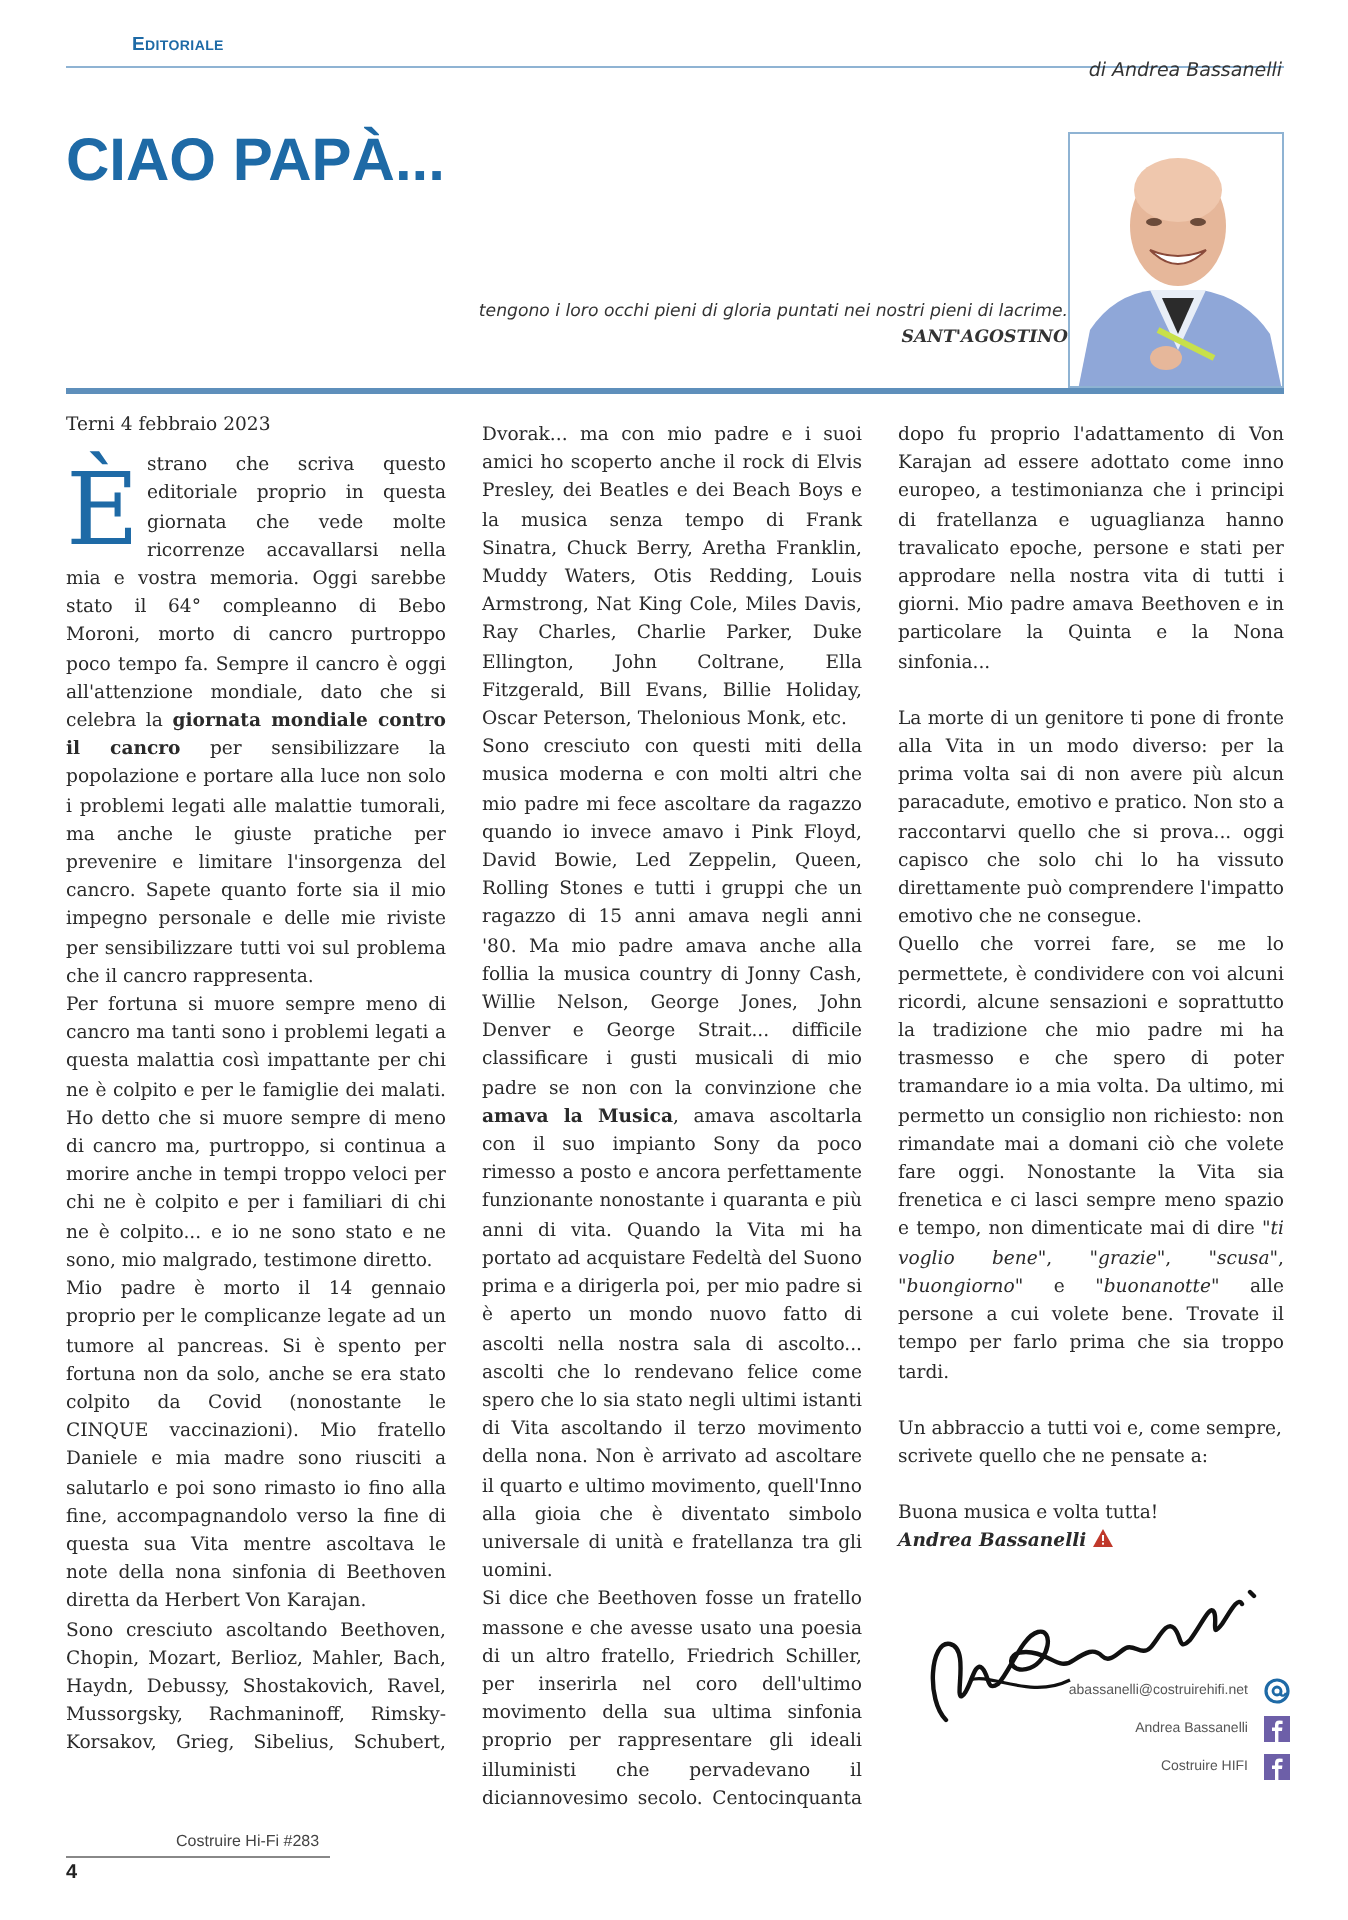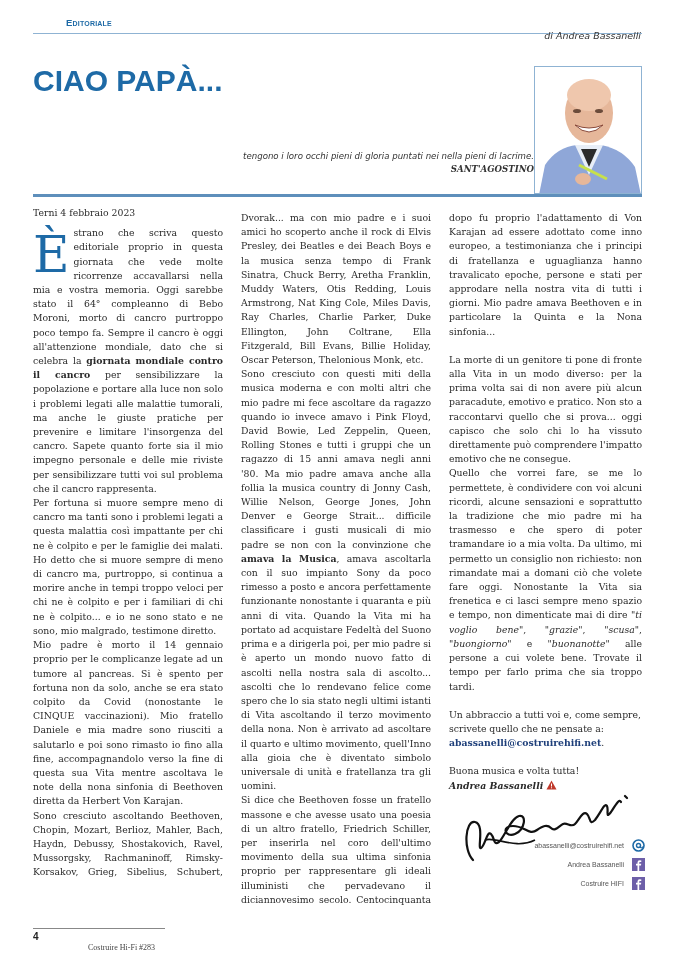--- a/index.html
+++ b/index.html
@@ -65,39 +65,39 @@
   .contact-row {
     position: absolute; right: 0; height: 16px; display: flex; align-items: center; gap: 8px;
     font-family: "Liberation Sans", sans-serif; font-size: 7px; color: #555;
   }
   .contact-row .icon-box {
     width: 13px; height: 13px; display: flex; align-items: center; justify-content: center;
   }
 
   .footer-mag {
     position: absolute; left: 88px; top: 916px;
-    font-family: Liberation Serif, serif; font-size: 8px; color: #444; margin-top: 27px;
+    font-family: Liberation Sans, sans-serif; font-size: 8px; color: #444;
   }
   .footer-rule { position: absolute; left: 33px; top: 928px; width: 132px; height: 1px; background: #888; }
   .page-num {
     position: absolute; left: 33px; top: 931px;
     font-family: "Liberation Sans", sans-serif; font-weight: bold; font-size: 10px; color: #222;
   }
 </style>
 </head>
 <body>
 
 <div class="section-label">Editoriale</div>
 <div class="section-rule"></div>
 <div class="byline">di Andrea Bassanelli</div>
 
 <h1 class="title">CIAO PAPÀ...</h1>
 
 <div class="quote">
-  <div>tengono i loro occhi pieni di gloria puntati nei nella pieni di lacrime.</div>
+  <div>tengono i loro occhi pieni di gloria puntati nei nostri pieni di lacrime.</div>
   <div class="author">SANT'AGOSTINO</div>
 </div>
 
 <div class="portrait">
   <svg width="108" height="128" viewBox="0 0 108 128">
     <rect width="108" height="128" fill="#ffffff"></rect>
     <path d="M4 128 L10 98 Q22 80 42 78 L66 78 Q88 82 100 100 L106 128 Z" fill="#8fa7d8"></path>
     <path d="M40 78 L54 108 L68 78 Z" fill="#e8eef7"></path>
     <path d="M46 82 L54 100 L62 82 Z" fill="#2b2b2b"></path>
     <ellipse cx="54" cy="46" rx="24" ry="30" fill="#e6b79a"></ellipse>
@@ -126,21 +126,20 @@
   <p style="height:114px; overflow:hidden;"><span>Si dice che Beethoven fosse un fratello massone e che avesse usato una poesia di un altro fratello, Friedrich Schiller, per inserirla nel coro dell'ultimo movimento della sua ultima sinfonia proprio per rappresentare gli ideali illuministi che pervadevano il diciannovesimo secolo. Centocinquanta anni dopo fu proprio l'adattamento di Von Karajan ad essere adottato come inno europeo, a testimonianza che i principi di fratellanza e uguaglianza hanno travalicato epoche, persone e stati per approdare nella nostra vita di tutti i giorni. Mio padre amava Beethoven e in particolare la Quinta e la Nona sinfonia...</span></p>
 </div>
 
 <div class="col col3">
   <p>dopo fu proprio l'adattamento di Von Karajan ad essere adottato come inno europeo, a testimonianza che i principi di fratellanza e uguaglianza hanno travalicato epoche, persone e stati per approdare nella nostra vita di tutti i giorni. Mio padre amava Beethoven e in particolare la Quinta e la Nona sinfonia...</p>
   <div class="gap"></div>
   <p>La morte di un genitore ti pone di fronte alla Vita in un modo diverso: per la prima volta sai di non avere più alcun paracadute, emotivo e pratico. Non sto a raccontarvi quello che si prova... oggi capisco che solo chi lo ha vissuto direttamente può comprendere l'impatto emotivo che ne consegue.</p>
   <p><span>Quello che vorrei fare, se me lo permettete, è condividere con voi alcuni ricordi, alcune sensazioni e soprattutto la tradizione che mio padre mi ha trasmesso e che spero di poter tramandare io a mia volta. Da ultimo, mi permetto un consiglio non richiesto: non rimandate mai a domani ciò che volete fare oggi. Nonostante la Vita sia frenetica e ci lasci sempre meno spazio e tempo, non dimenticate mai di dire "</span><i>ti voglio bene</i><span>", "</span><i>grazie</i><span>", "</span><i>scusa</i><span>", "</span><i>buongiorno</i><span>" e "</span><i>buonanotte</i><span>" alle persone a cui volete bene. Trovate il tempo per farlo prima che sia troppo tardi.</span></p>
   <div class="gap"></div>
   <p style="text-align:left;">Un abbraccio a tutti voi e, come sempre, scrivete quello che ne pensate a:</p>
-  <p><a class="email-link">abassanelli@costruirehifi.net</a><span>.</span></p>
   <div class="gap"></div>
   <p style="text-align:left;">Buona musica e volta tutta!</p>
   <p style="text-align:left;"><span class="sign-name">Andrea Bassanelli</span><span class="warn-icon"><svg width="11" height="10" viewBox="0 0 11 10">
           <path d="M5.5 0.5 L10.5 9.5 L0.5 9.5 Z" fill="#c0392b"></path>
           <rect x="5" y="3.5" width="1" height="3" fill="#fff"></rect>
           <rect x="5" y="7.3" width="1" height="1" fill="#fff"></rect>
         </svg></span></p>
 </div>
 
 <div class="signature-block">

